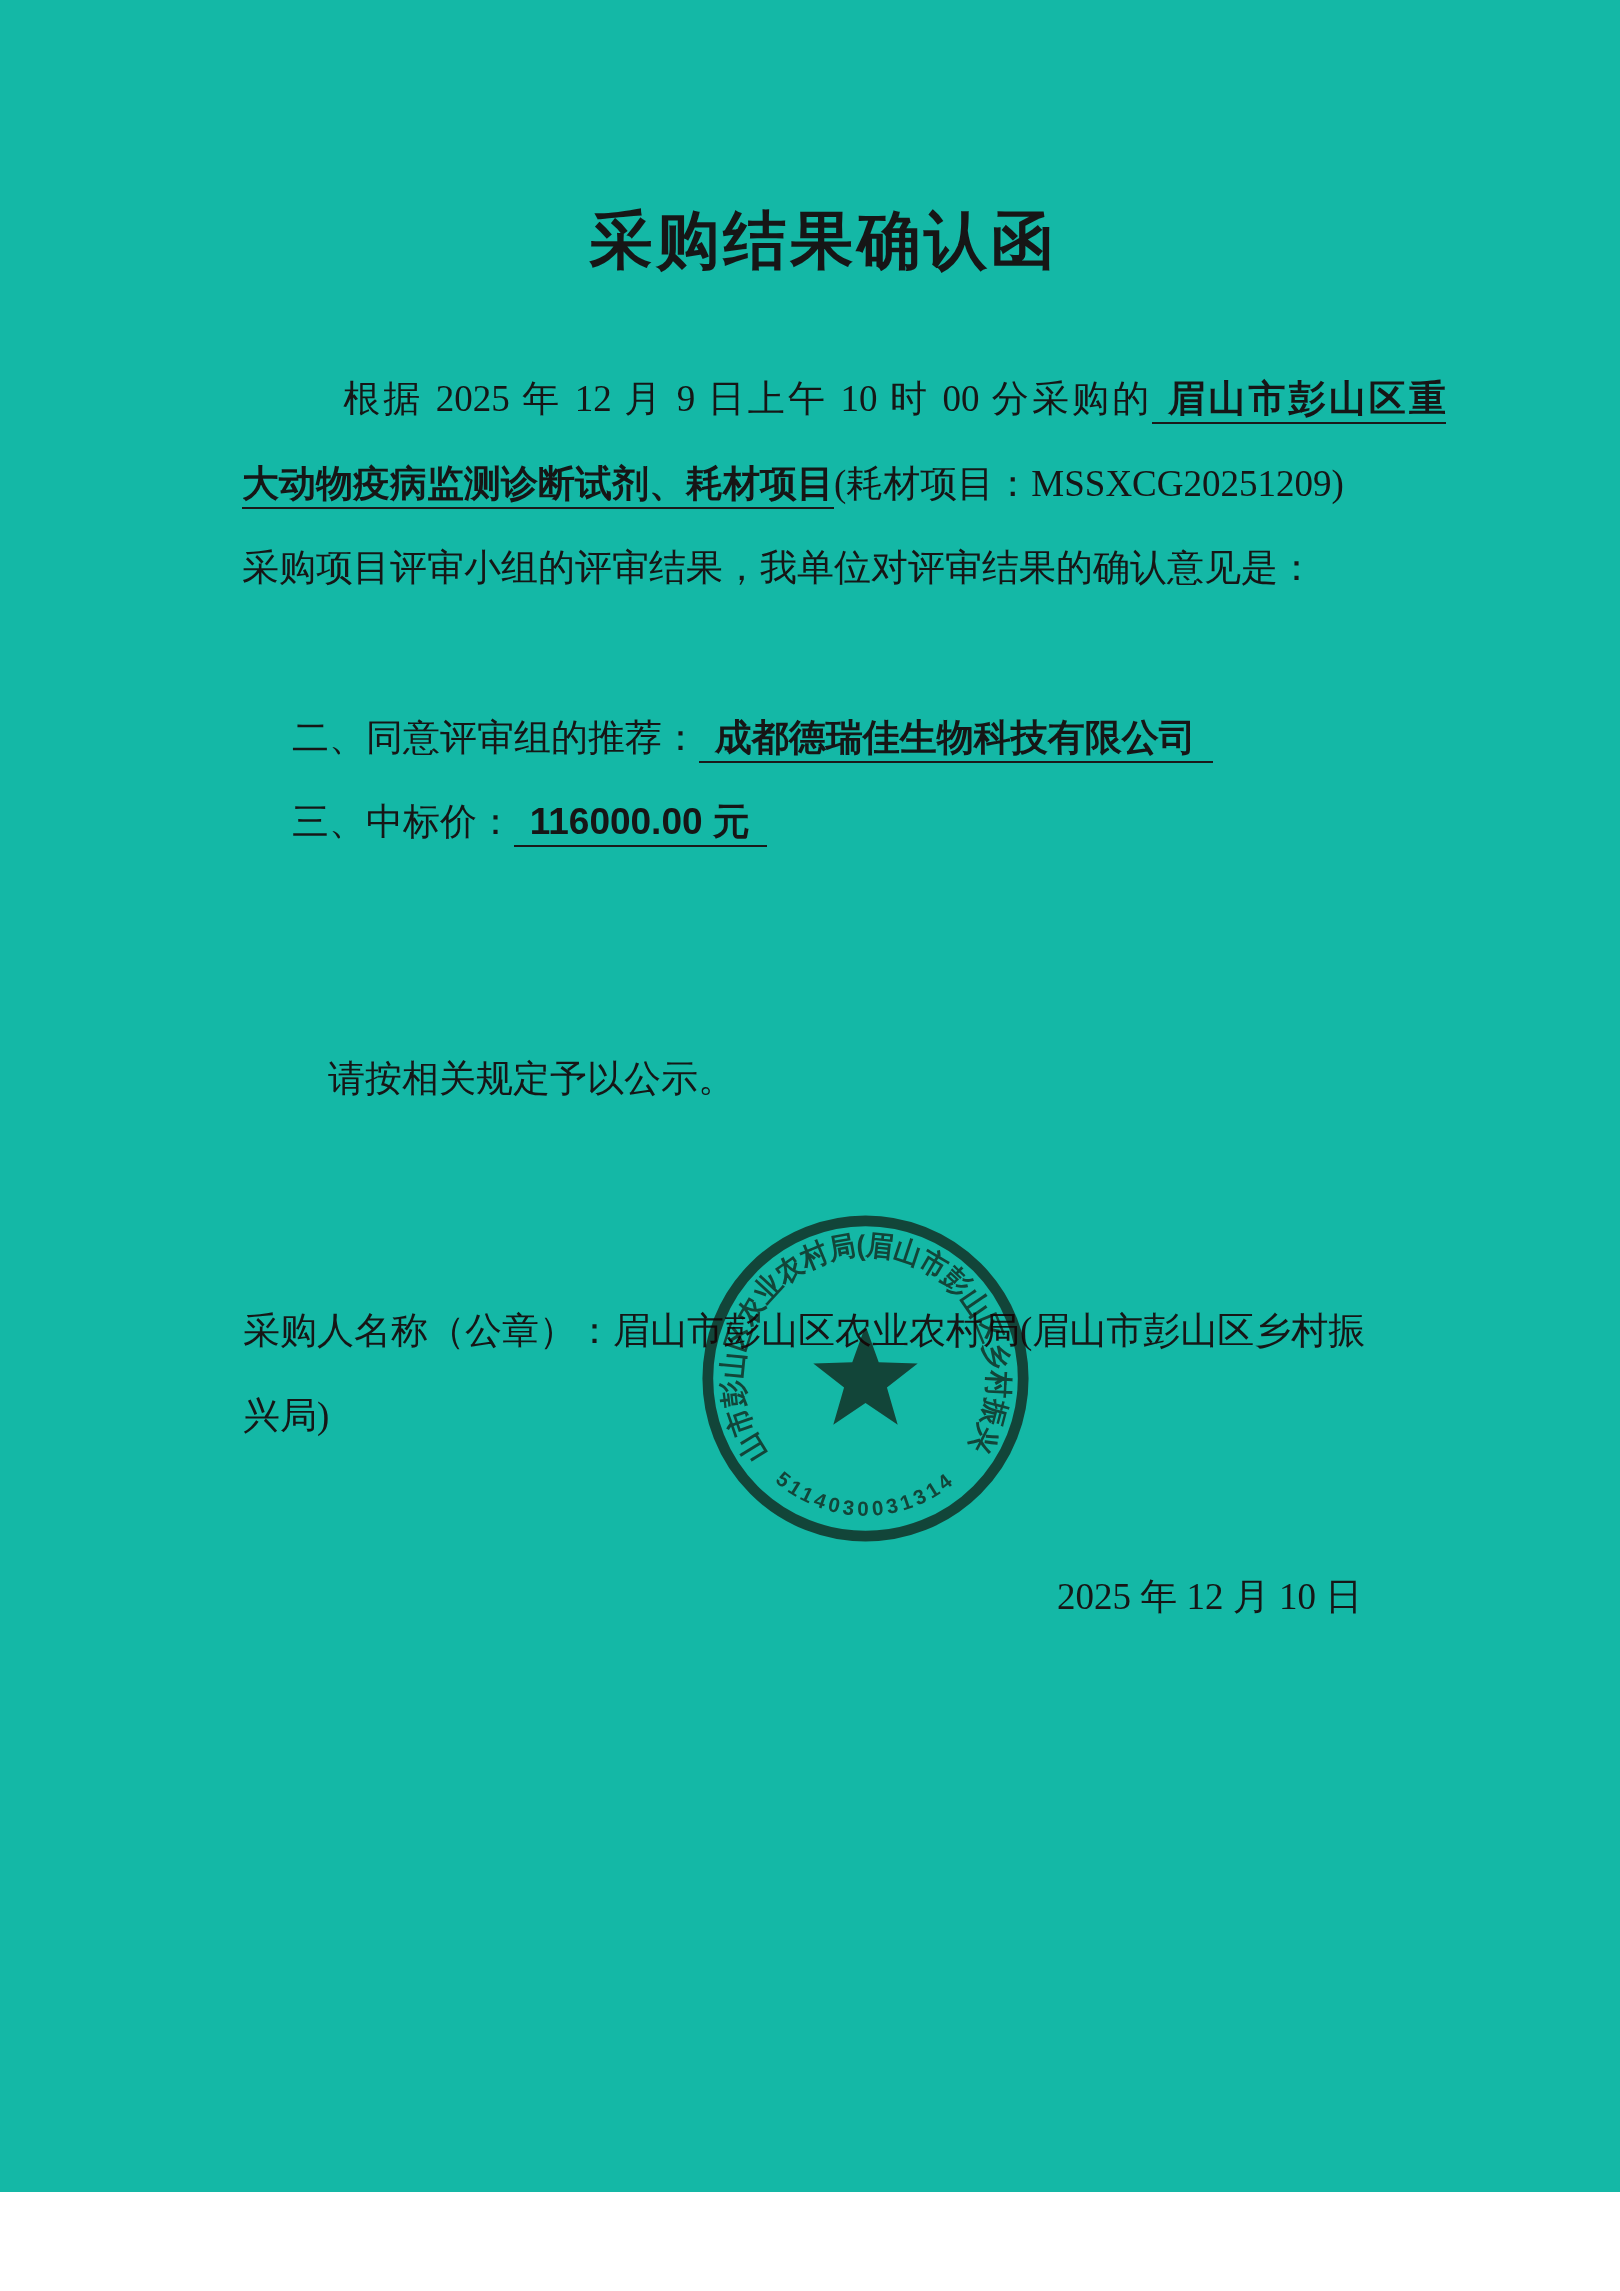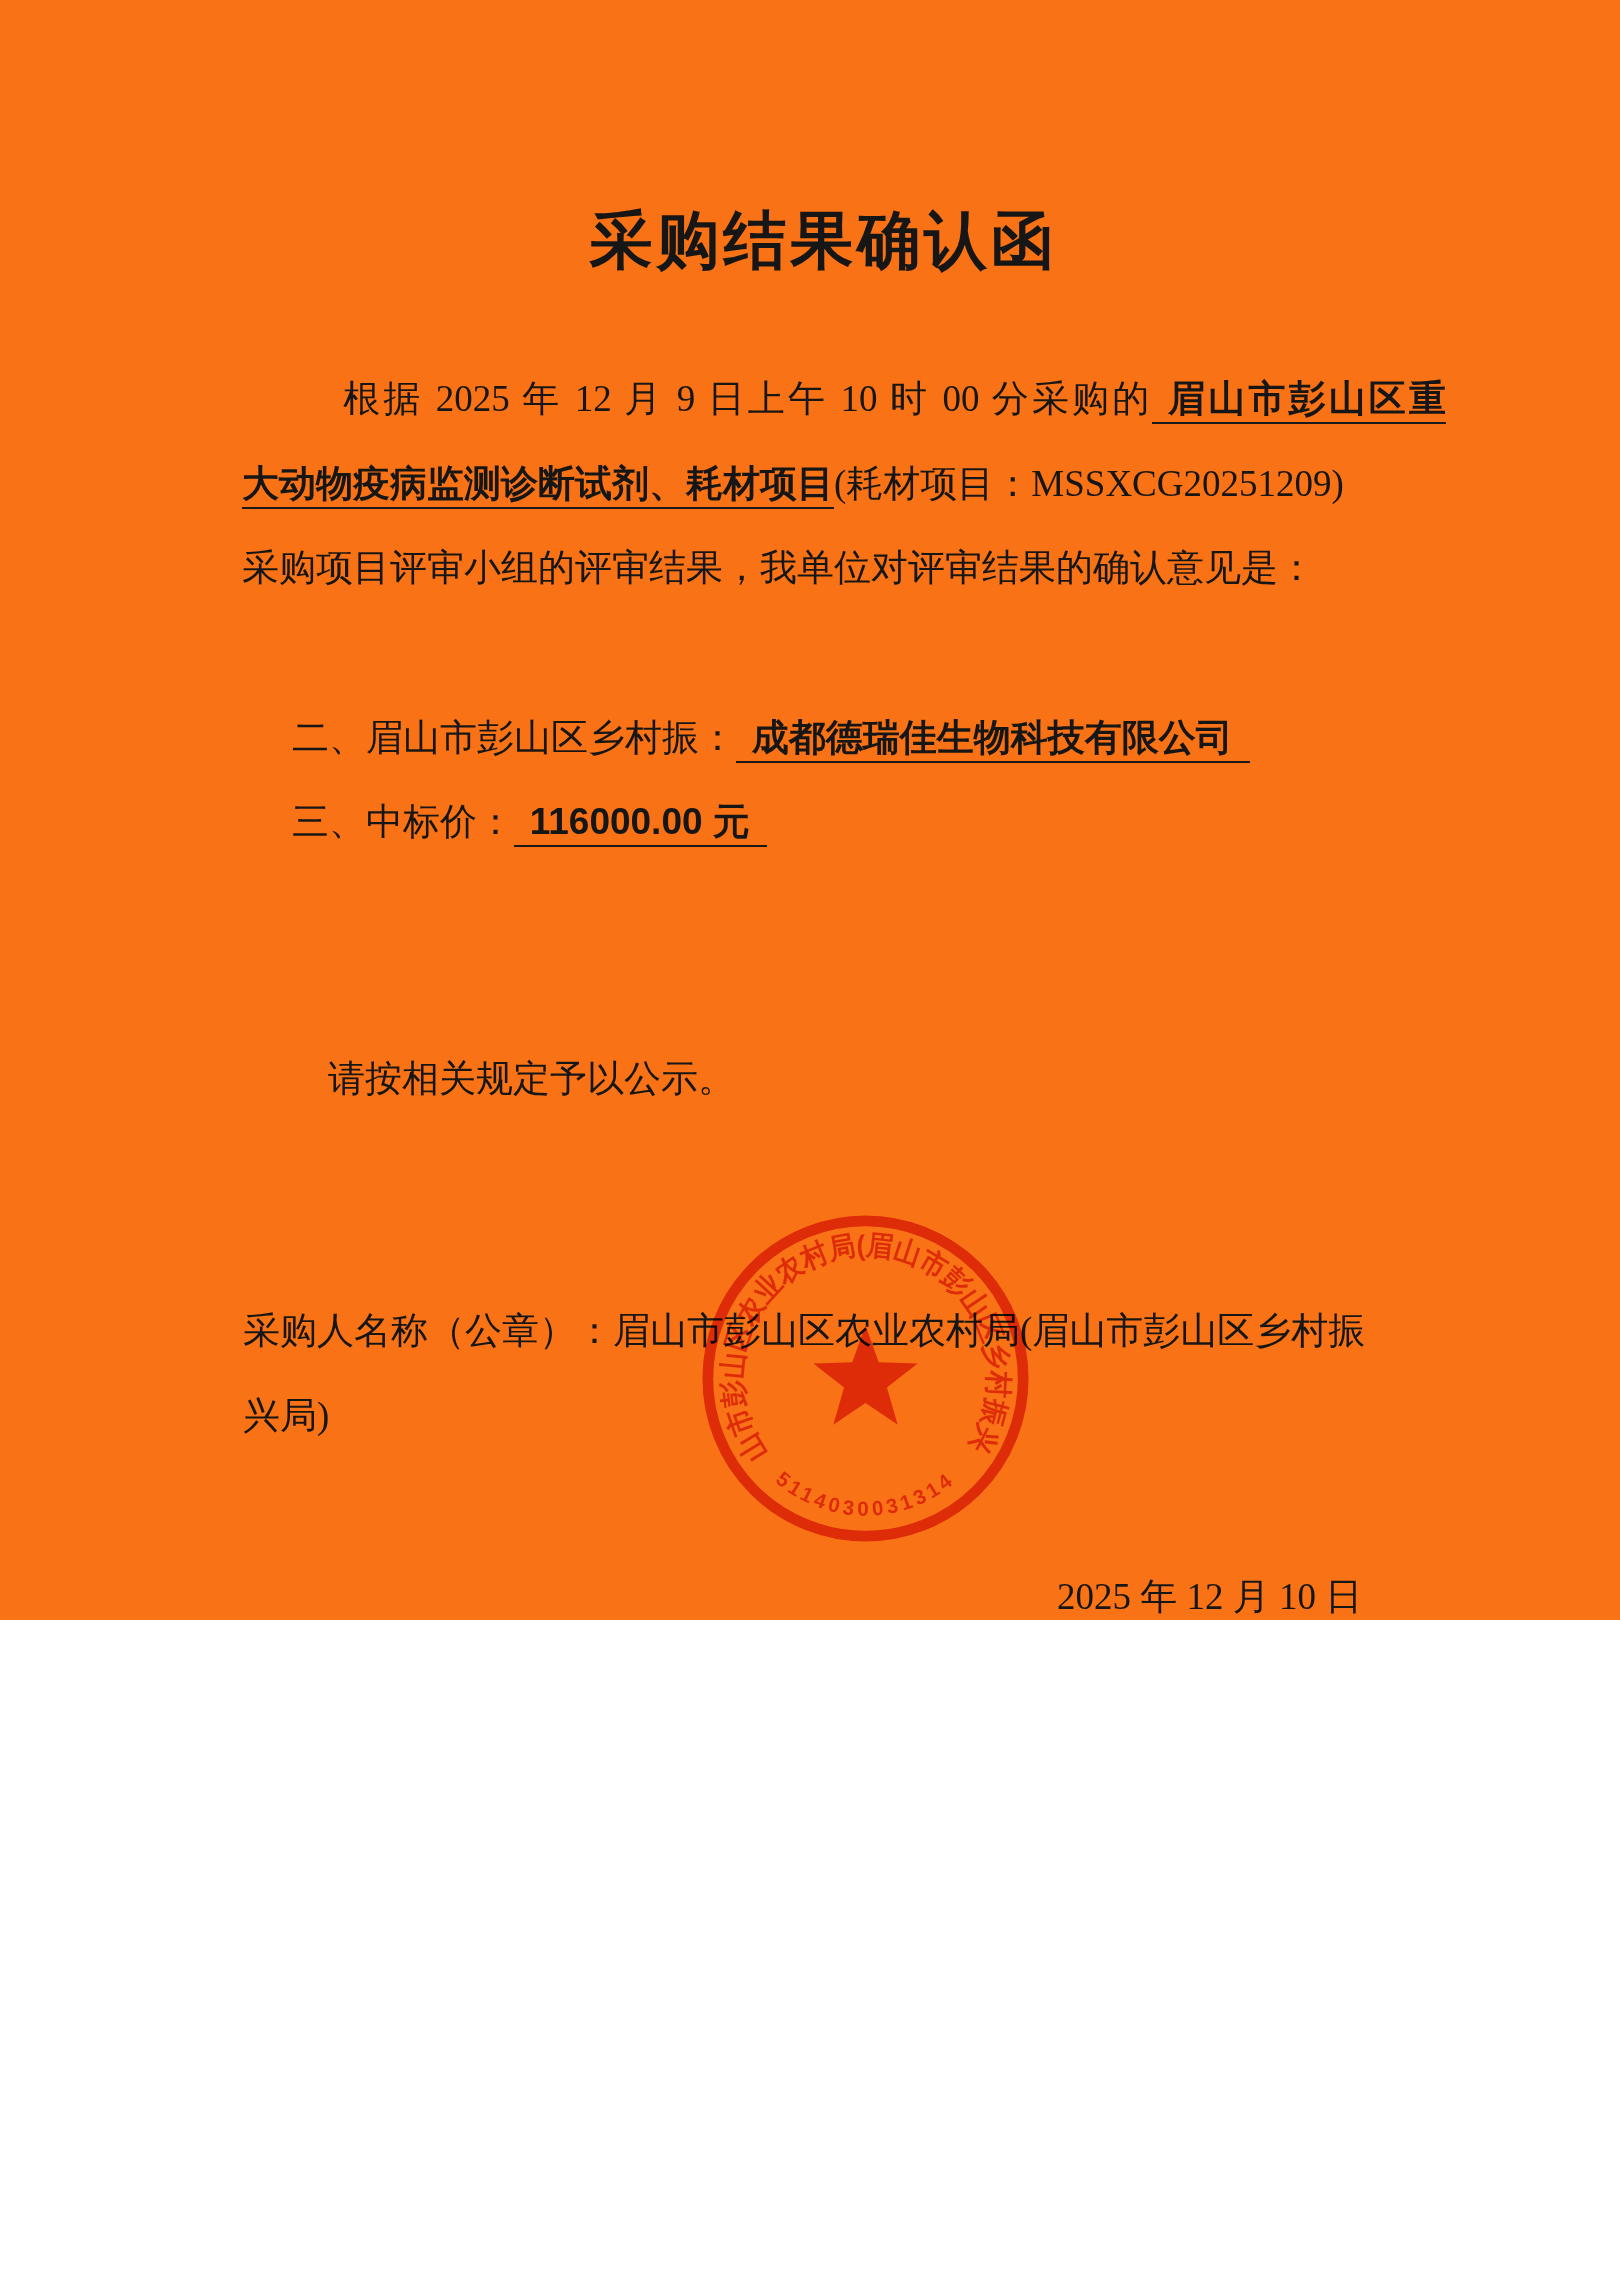--- a/index.html
+++ b/index.html
@@ -1,19 +1,19 @@
 <!DOCTYPE html>
 <html><head>
 <meta charset="utf-8">
 <style>
   html,body{margin:0;padding:0;background:#ffffff;}
   .page{
     position:relative;
-    width:1620px;height:1620px;
-    background:#f97316;
+    width:1620px;height:2192px;
+    background:#14b8a6;
     overflow:hidden;
     font-family:"Liberation Serif","DejaVu Serif",serif;
     color:#161616;
   }
   .title{
     position:absolute;top:198px;left:0;right:0;
     padding-left:27.4px;
     text-align:center;
     font-size:63px;font-weight:600;letter-spacing:3.9px;
     margin:0;
@@ -52,21 +52,21 @@
 
   <h1 class="title">采购结果确认函</h1>
 
   <div class="line just" style="left:242px;top:376px;"><span class="indent2"></span><span>根据 2025 年 12 月 9 日上午 10 时 00 分采购的</span><span class="bu pad-l">眉山市彭山区重</span></div>
 
   <div class="line" style="left:242px;top:461px;"><span class="bu">大动物疫病监测诊断试剂、耗材项目</span><span>(耗材项目：MSSXCG20251209)</span></div>
 
   <div class="line" style="left:242px;top:545px;">采购项目评审小组的评审结果，我单位对评审结果的确认意见是：</div>
 
 
-  <div class="line" style="left:292px;top:715px;"><span>二、眉山市彭山区乡村振：</span><span class="bu pad-lr">成都德瑞佳生物科技有限公司</span></div>
+  <div class="line" style="left:292px;top:715px;"><span>二、同意评审组的推荐：</span><span class="bu pad-lr">成都德瑞佳生物科技有限公司</span></div>
 
   <div class="line" style="left:292px;top:799px;"><span>三、中标价：</span><span class="bu pad-lr">116000.00 元</span></div>
 
   <div class="line" style="left:328px;top:1056px;">请按相关规定予以公示。</div>
 
   <div class="line" style="left:243px;top:1308px;"><span>采购人名称（公章）：</span><span class="semi">眉山市彭山区农业农村局(眉山市彭山区乡村振</span></div>
 
   <div class="line" style="left:243px;top:1393px;"><span class="semi">兴局)</span></div>
 
   <div class="line" style="left:1057px;top:1574px;">2025 年 12 月 10 日</div>

